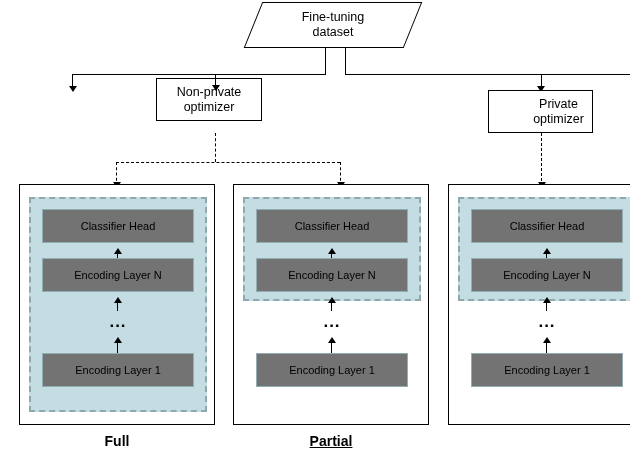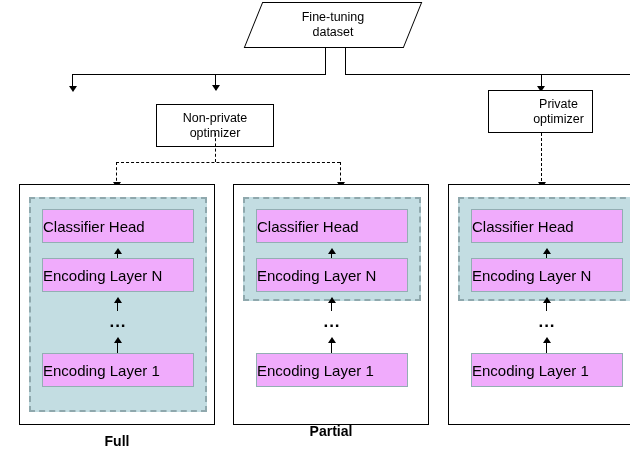--- a/index.html
+++ b/index.html
@@ -17,22 +17,22 @@
        font-size:12.5px;line-height:15px;}
 
   
   .optbox{position:absolute;border:1px solid #000;background:#fff;box-sizing:border-box;
        display:flex;flex-direction:column;align-items:center;justify-content:center;
        font-size:12.5px;line-height:15px;}
 
   
   .panel{position:absolute;border:1.4px solid #000;background:#fff;box-sizing:border-box;}
   .hl{position:absolute;background:#c3dde2;border:2px dashed #8fa8ad;box-sizing:border-box;}
-  .lbox{position:absolute;background:#f0abfc;border:1.6px solid #93aeb3;box-sizing:border-box;
-       display:flex;align-items:center;justify-content:flex-start;font-size:15px;}
+  .lbox{position:absolute;background:#737373;border:1.6px solid #93aeb3;box-sizing:border-box;
+       display:flex;align-items:center;justify-content:center;font-size:11px;}
   .dots{position:absolute;display:flex;align-items:center;justify-content:center;
        font-size:17px;font-weight:bold;letter-spacing:1px;line-height:10px;}
 
   
   .ln{position:absolute;background:#000;}
   .vl{width:1.3px;}
   .hl2{height:1.3px;}
   .dv{position:absolute;width:0;border-left:1.5px dashed #000;}
   .dh{position:absolute;height:0;border-top:1.5px dashed #000;}
   .arw{position:absolute;width:0;height:0;
@@ -59,21 +59,21 @@
   <div class="ln vl" style="left:329px;top:48px;height:27px;"></div>
   <div class="ln hl2" style="left:56px;top:74px;width:254px;"></div>
   <div class="ln hl2" style="left:329px;top:74px;width:296px;"></div>
   <div class="ln vl" style="left:56px;top:74px;height:16px;"></div>
   <div class="ln vl" style="left:624px;top:74px;height:16px;"></div>
   <div class="arw down" style="left:53px;top:86px;"></div>
   <div class="arw down" style="left:521px;top:86px;"></div>
   <div class="ln hl2" style="left:525px;top:74px;width:100px;"></div>
   <div class="ln vl" style="left:525px;top:74px;height:16px;"></div>
 
-  <div class="optbox" style="left:140px;top:104px;width:118px;height:43px;">
+  <div class="optbox" style="left:140px;top:78px;width:106px;height:43px;">
     <span>Non-private</span>
     <span>optimizer</span>
   </div>
   <div class="optbox" style="left:472px;top:90px;width:105px;height:43px;padding-left:36px;">
     <span>Private</span>
     <span>optimizer</span>
   </div>
 
   <div class="ln hl2" style="left:199px;top:74px;width:111px;"></div>
   <div class="ln vl" style="left:199px;top:74px;height:16px;"></div>
@@ -139,21 +139,21 @@
       <span>...</span>
     </div>
 
     <div class="arw up" style="left:94px;top:152px;"></div>
     <div class="ln vl" style="left:97px;top:157px;height:12px;"></div>
 
     <div class="lbox" style="left:22px;top:168px;width:152px;height:34px;">
       <span>Encoding Layer 1</span>
     </div>
   </div>
-  <div class="caption" style="left:217px;top:423px;width:196px;">Partial</div>
+  <div class="caption" style="left:217px;top:433px;width:196px;text-decoration:underline;">Partial</div>
 
   <div class="panel" style="left:432px;top:184px;width:195px;height:241px;">
     <div class="hl" style="left:9px;top:12px;width:178px;height:104px;"></div>
 
     <div class="lbox" style="left:22px;top:24px;width:152px;height:34px;">
       <span>Classifier Head</span>
     </div>
     <div class="arw up" style="left:94px;top:63px;"></div>
     <div class="ln vl" style="left:97px;top:68px;height:6px;"></div>
 

